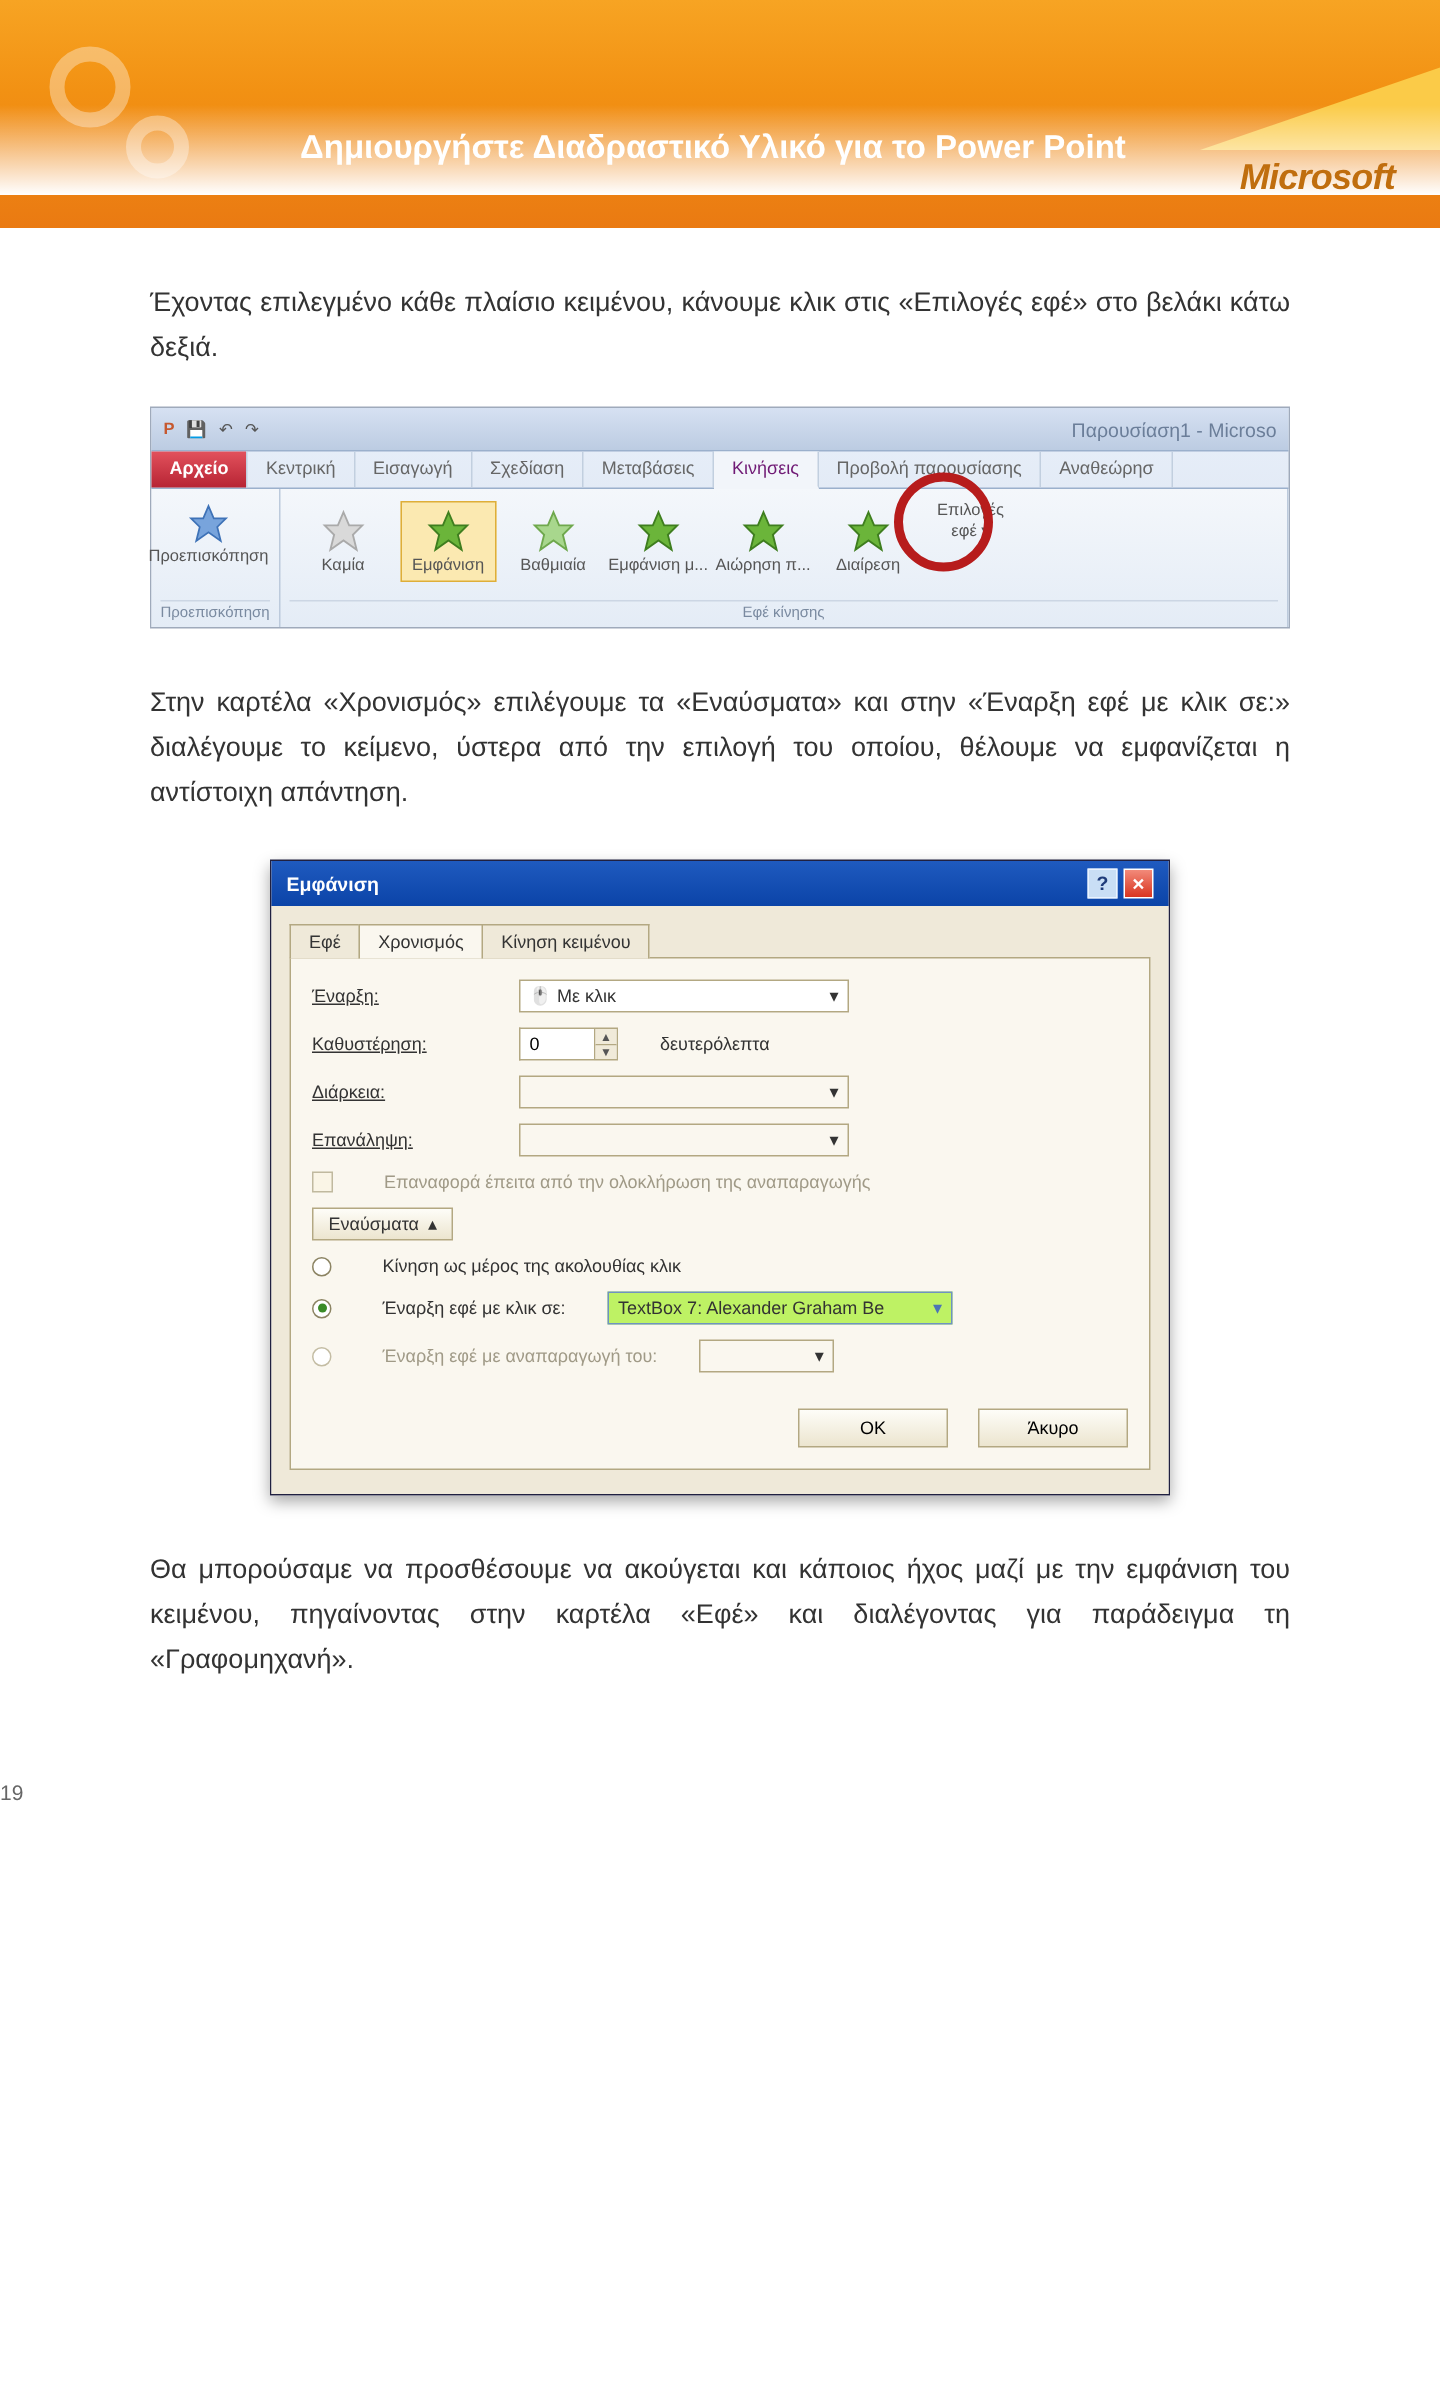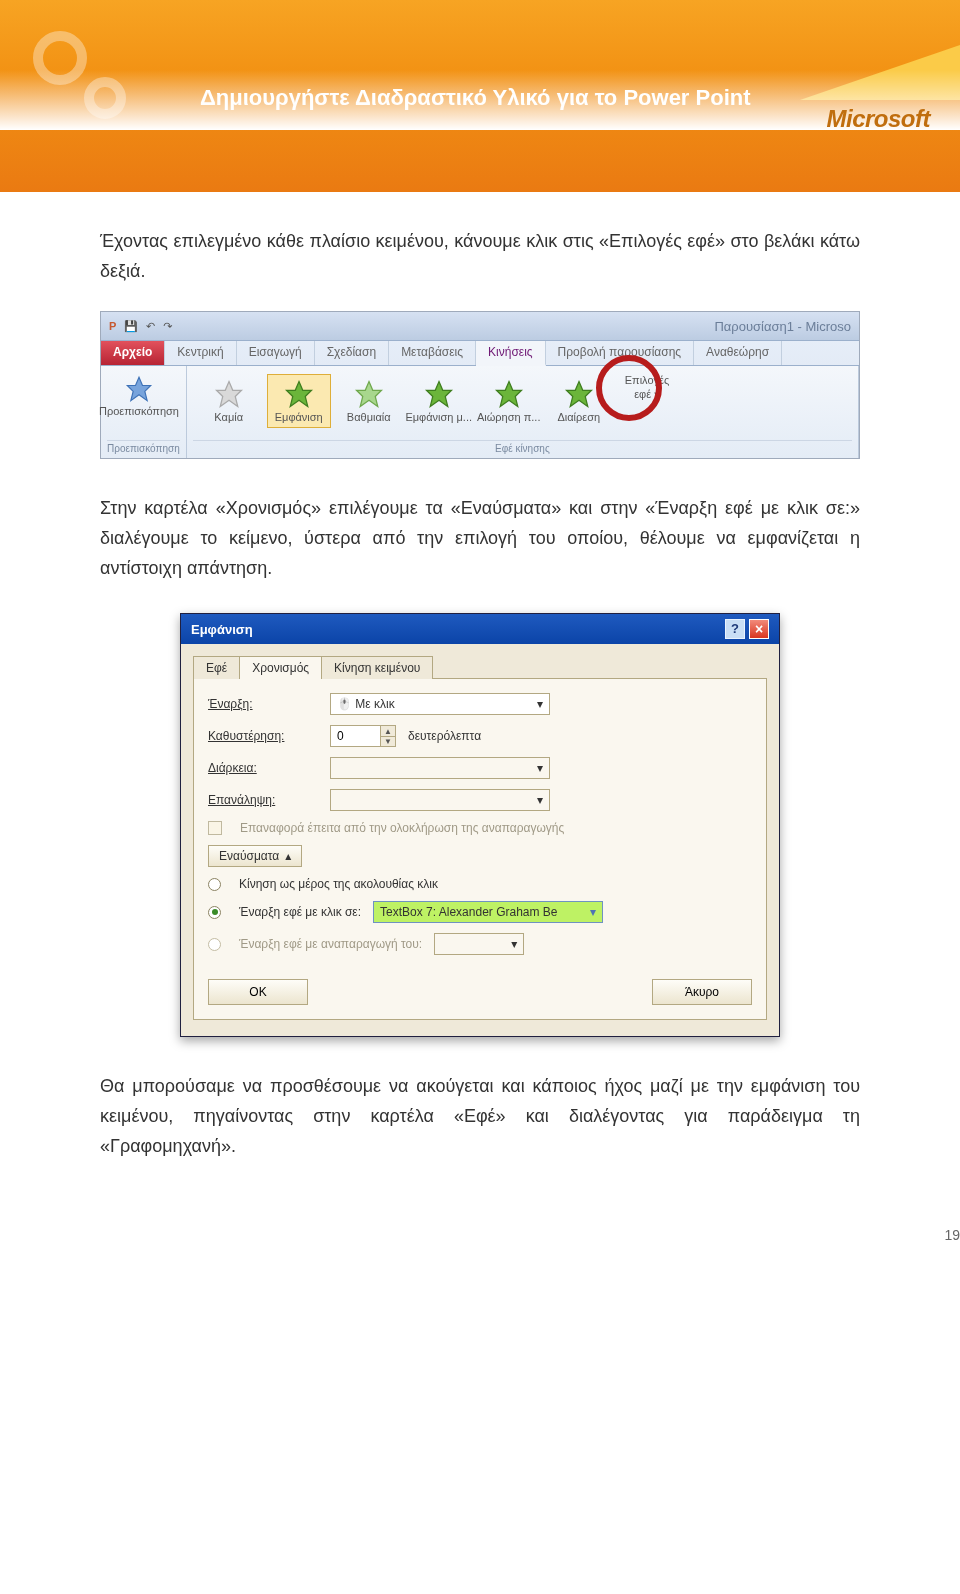--- a/index.html
+++ b/index.html
@@ -1,19 +1,19 @@
 <!DOCTYPE html>
 <html><head>
 <meta charset="utf-8">
 <style>
   *{box-sizing:border-box;margin:0;padding:0}
   body{width:960px;margin:0 auto;font-family:Arial,Helvetica,sans-serif;background:#fff;color:#444}
   .page{position:relative;width:960px;padding-bottom:60px}
   
-  .hdr{position:relative;height:192px;background:linear-gradient(180deg,#f7a423 0,#f29113 40%,#ea7a12 100%)}
+  .hdr{position:relative;height:152px;background:linear-gradient(180deg,#f7a423 0,#f29113 40%,#ea7a12 100%)}
   .hdr .wave{position:absolute;left:0;right:0;top:70px;height:60px;background:linear-gradient(180deg,rgba(255,255,255,0)0,#fff 100%)}
   .hdr .gears{position:absolute;left:20px;top:18px;opacity:.35}
   .hdr .gears svg{display:block}
   .hdr .title{position:absolute;left:200px;top:85px;color:#fff;font-size:22px;font-weight:bold}
   .hdr .ms{position:absolute;right:30px;top:105px;font-size:24px;font-style:italic;font-weight:bold;color:#c06e0e;letter-spacing:-.5px}
   .hdr .tri{position:absolute;right:0;top:45px;width:0;height:0;border-top:55px solid transparent;border-right:160px solid #fbcb48}
   
   .para{margin:35px 100px 25px;font-size:18px;line-height:1.65;color:#333;text-align:justify}
   
   .ribbon{margin:0 100px;border:1px solid #9faabb;background:linear-gradient(180deg,#e9f0fa 0,#d9e2ef 100%)}
@@ -41,36 +41,36 @@
   .dlg{margin:30px auto 0;width:600px;border:1px solid #202040;box-shadow:0 4px 10px rgba(0,0,0,.35)}
   .dlg .tbar{height:30px;background:linear-gradient(180deg,#1f5abf 0,#0b44a8 100%);display:flex;align-items:center;padding:0 10px;color:#fff;font:bold 13px/1 Tahoma,Arial}
   .dlg .tbar .btns{margin-left:auto;display:flex;gap:4px}
   .dlg .tbar .help{width:20px;height:20px;background:#c9def5;border:1px solid #eaf3ff;font:bold 13px/18px Arial;color:#1f3b7a;text-align:center}
   .dlg .tbar .close{width:20px;height:20px;background:linear-gradient(180deg,#f28a7a 0,#d93520 100%);border:1px solid #fff;color:#fff;text-align:center;font:bold 14px/18px Arial}
   .dlg .inner{background:#efe9d9;padding:12px 12px 16px}
   .dtabs{display:flex;font-size:12px;margin-bottom:-1px}
   .dtabs .dt{padding:4px 12px;border:1px solid #b3a882;border-bottom:none;background:#efe9d9;margin-right:-1px;color:#333}
   .dtabs .dt.act{background:#faf7ef;position:relative;z-index:2}
   .dpanel{border:1px solid #b3a882;background:#faf7ef;padding:14px}
-  .row{display:flex;align-items:center;font-size:12px;color:#333;margin-bottom:10px;gap:12px}
+  .row{display:flex;align-items:center;font-size:12px;color:#333;margin-bottom:10px;gap:28px}
   .row .lab{width:110px;text-decoration:underline}
   .rctrl{border:1px solid #b3a882;background:#fff;height:22px;padding:0 6px;display:flex;align-items:center;font-size:12px;color:#333}
   .spin{display:flex}
   .spin .v{border:1px solid #b3a882;border-right:none;width:50px;height:22px;padding:0 6px;font-size:12px}
   .spin .arrows{display:flex;flex-direction:column;border:1px solid #b3a882;width:16px}
   .spin .arrows span{flex:1;display:flex;align-items:center;justify-content:center;font-size:8px;color:#555;background:#f0ead9;border-bottom:1px solid #b3a882}
   .spin .arrows span:last-child{border-bottom:none}
   .dis{color:#a09a87}
   .chk{width:14px;height:14px;border:1px solid #c0b99f;background:#faf5e6;margin-right:6px;display:inline-block}
   .trigbtn{border:1px solid #b3a882;background:linear-gradient(180deg,#fefdf8 0,#ece5cf 100%);padding:3px 10px;font-size:12px;display:inline-flex;align-items:flex-start;gap:6px}
   .radio{width:13px;height:13px;border:1px solid #8c8463;border-radius:50%;display:inline-flex;align-items:center;justify-content:center;margin-right:6px;background:#fff}
   .radio.on::before{content:"";width:6px;height:6px;border-radius:50%;background:#3a8b27}
-  .okrow{display:flex;justify-content:space-between;padding-top:14px}
+  .okrow{display:flex;justify-content:flex-end;gap:20px;padding-top:14px}
   .btn{width:100px;height:26px;border:1px solid #b3a882;background:linear-gradient(180deg,#fefdf8 0,#ece5cf 100%);font-size:12px}
-  .pagenum{text-align:right;font-size:14px;color:#666;padding-top:40px}
+  .pagenum{text-align:left;font-size:14px;color:#666;padding-top:40px}
 </style>
 </head>
 <body>
 
 <div class="page">
 
   <div class="hdr">
     <div class="tri"></div>
     <div class="gears">
       <svg width="120" height="120" viewBox="0 0 120 120">

